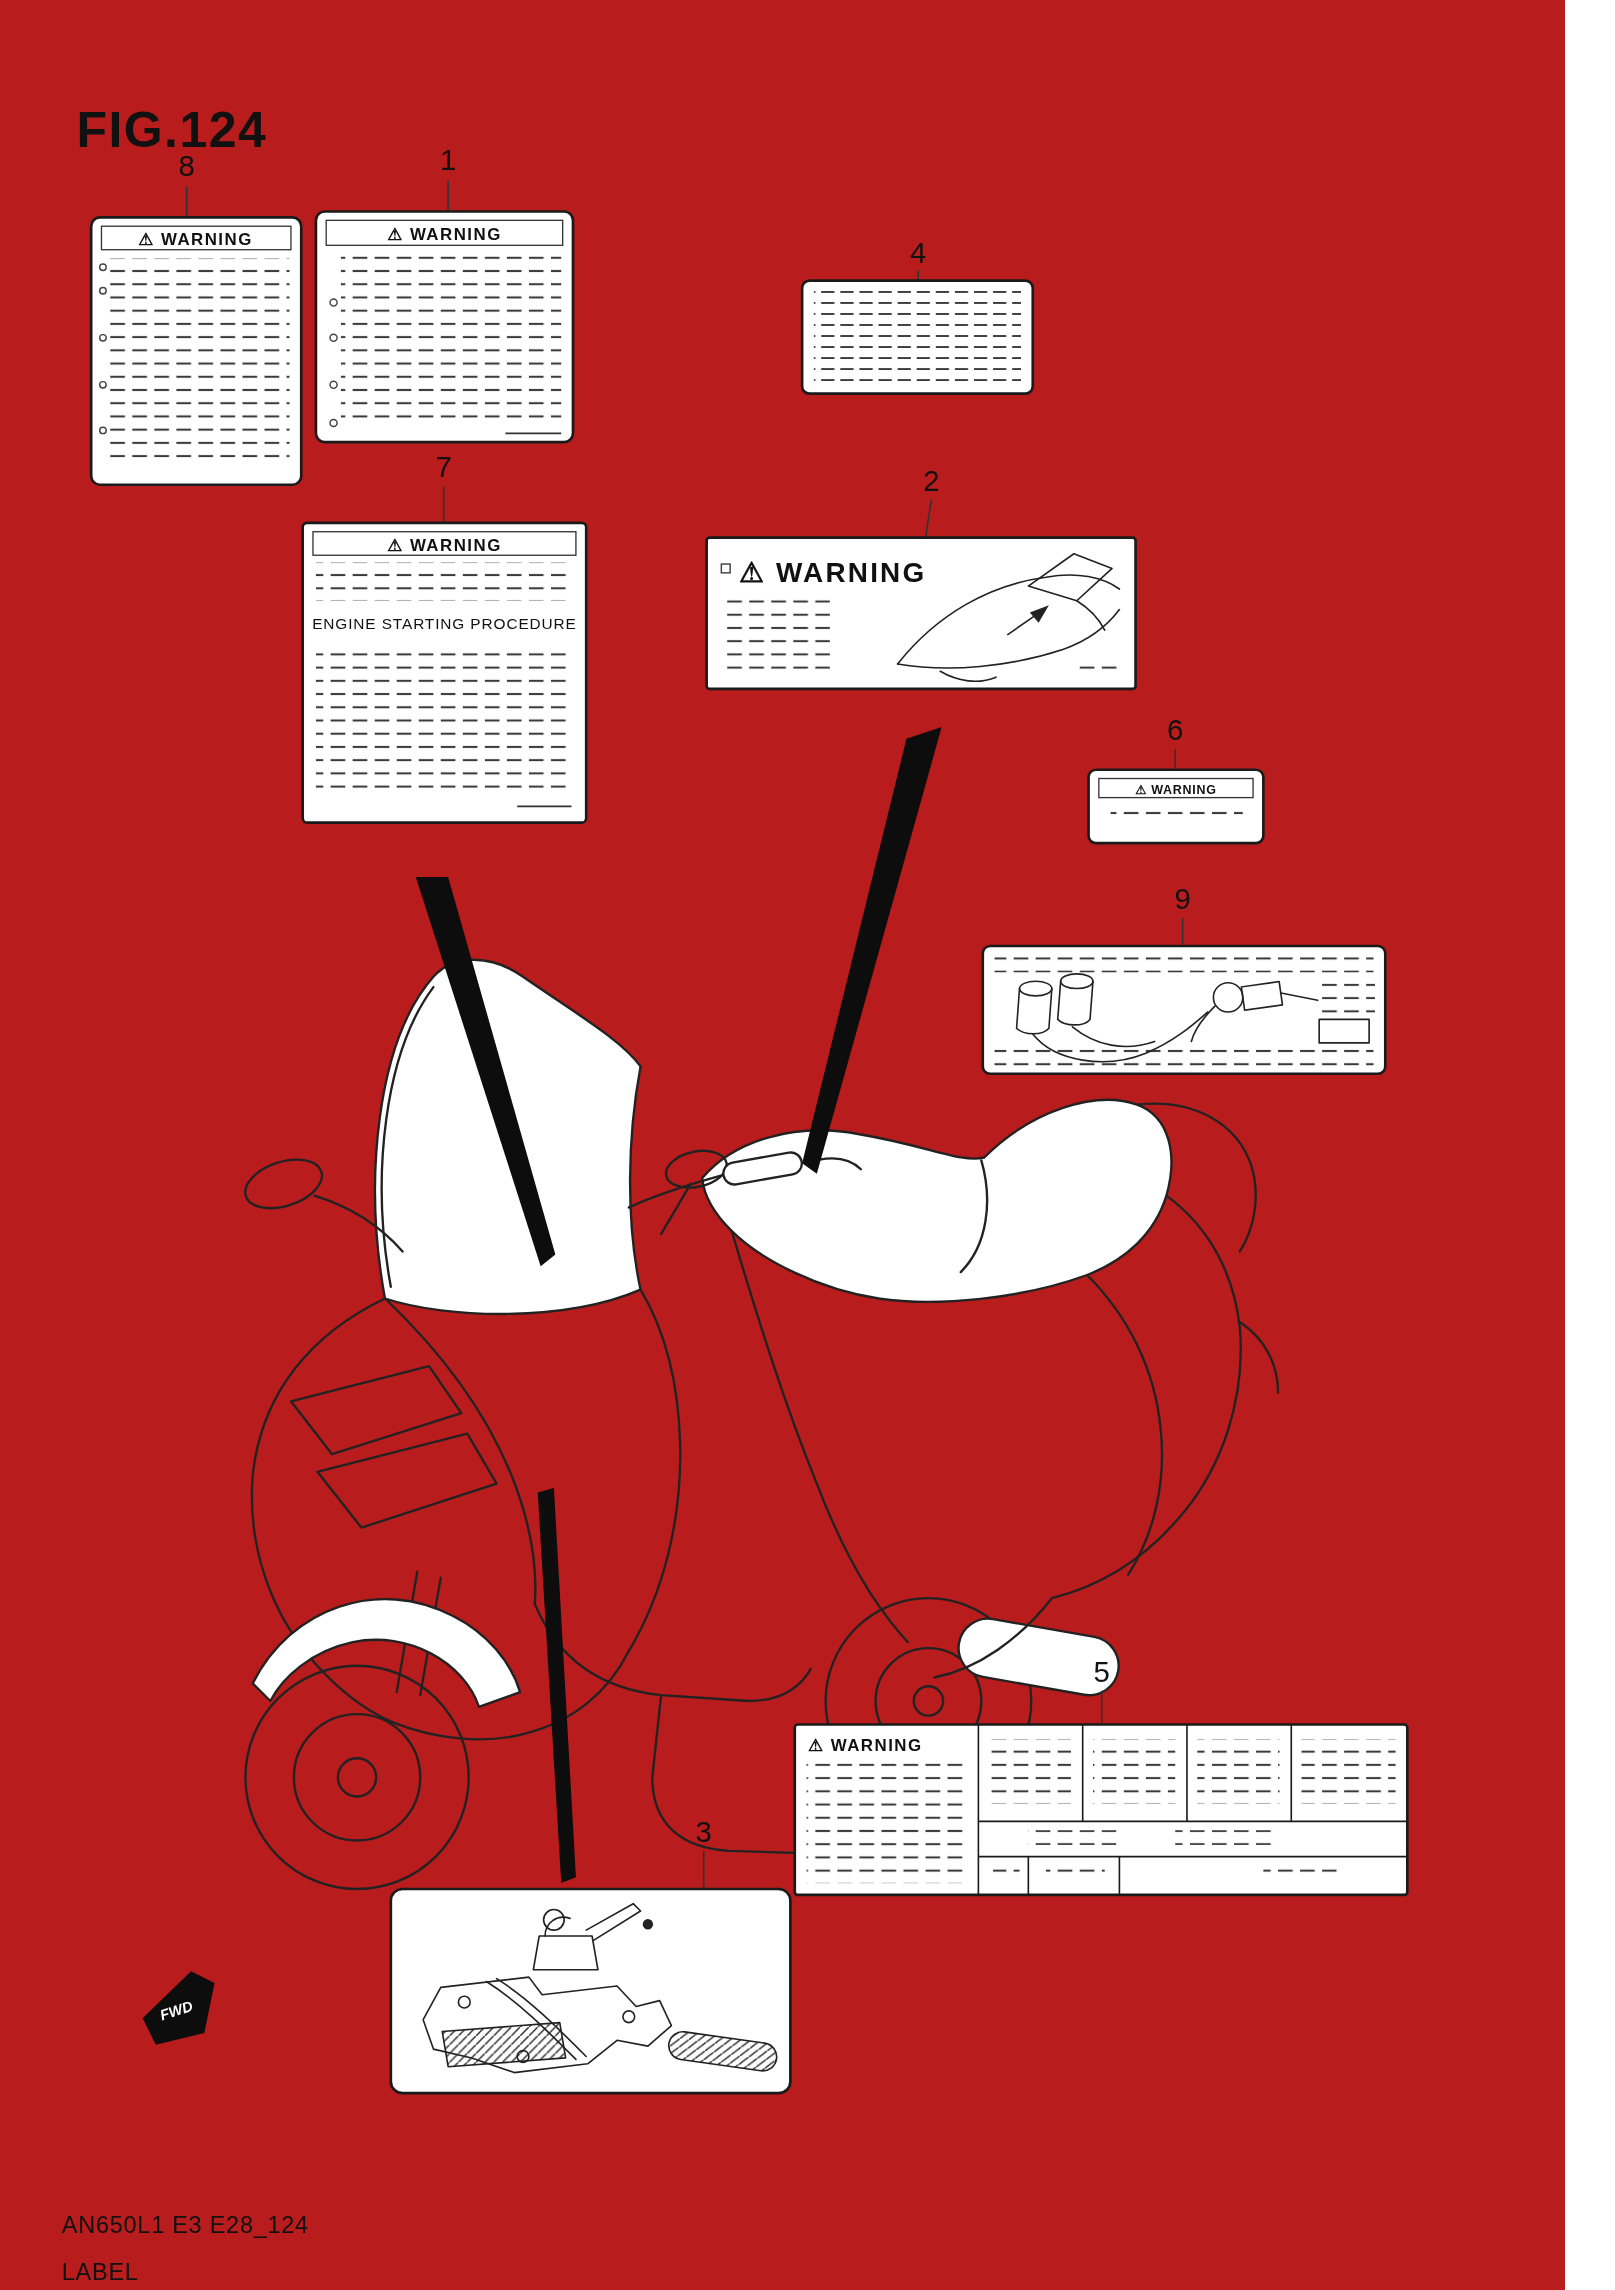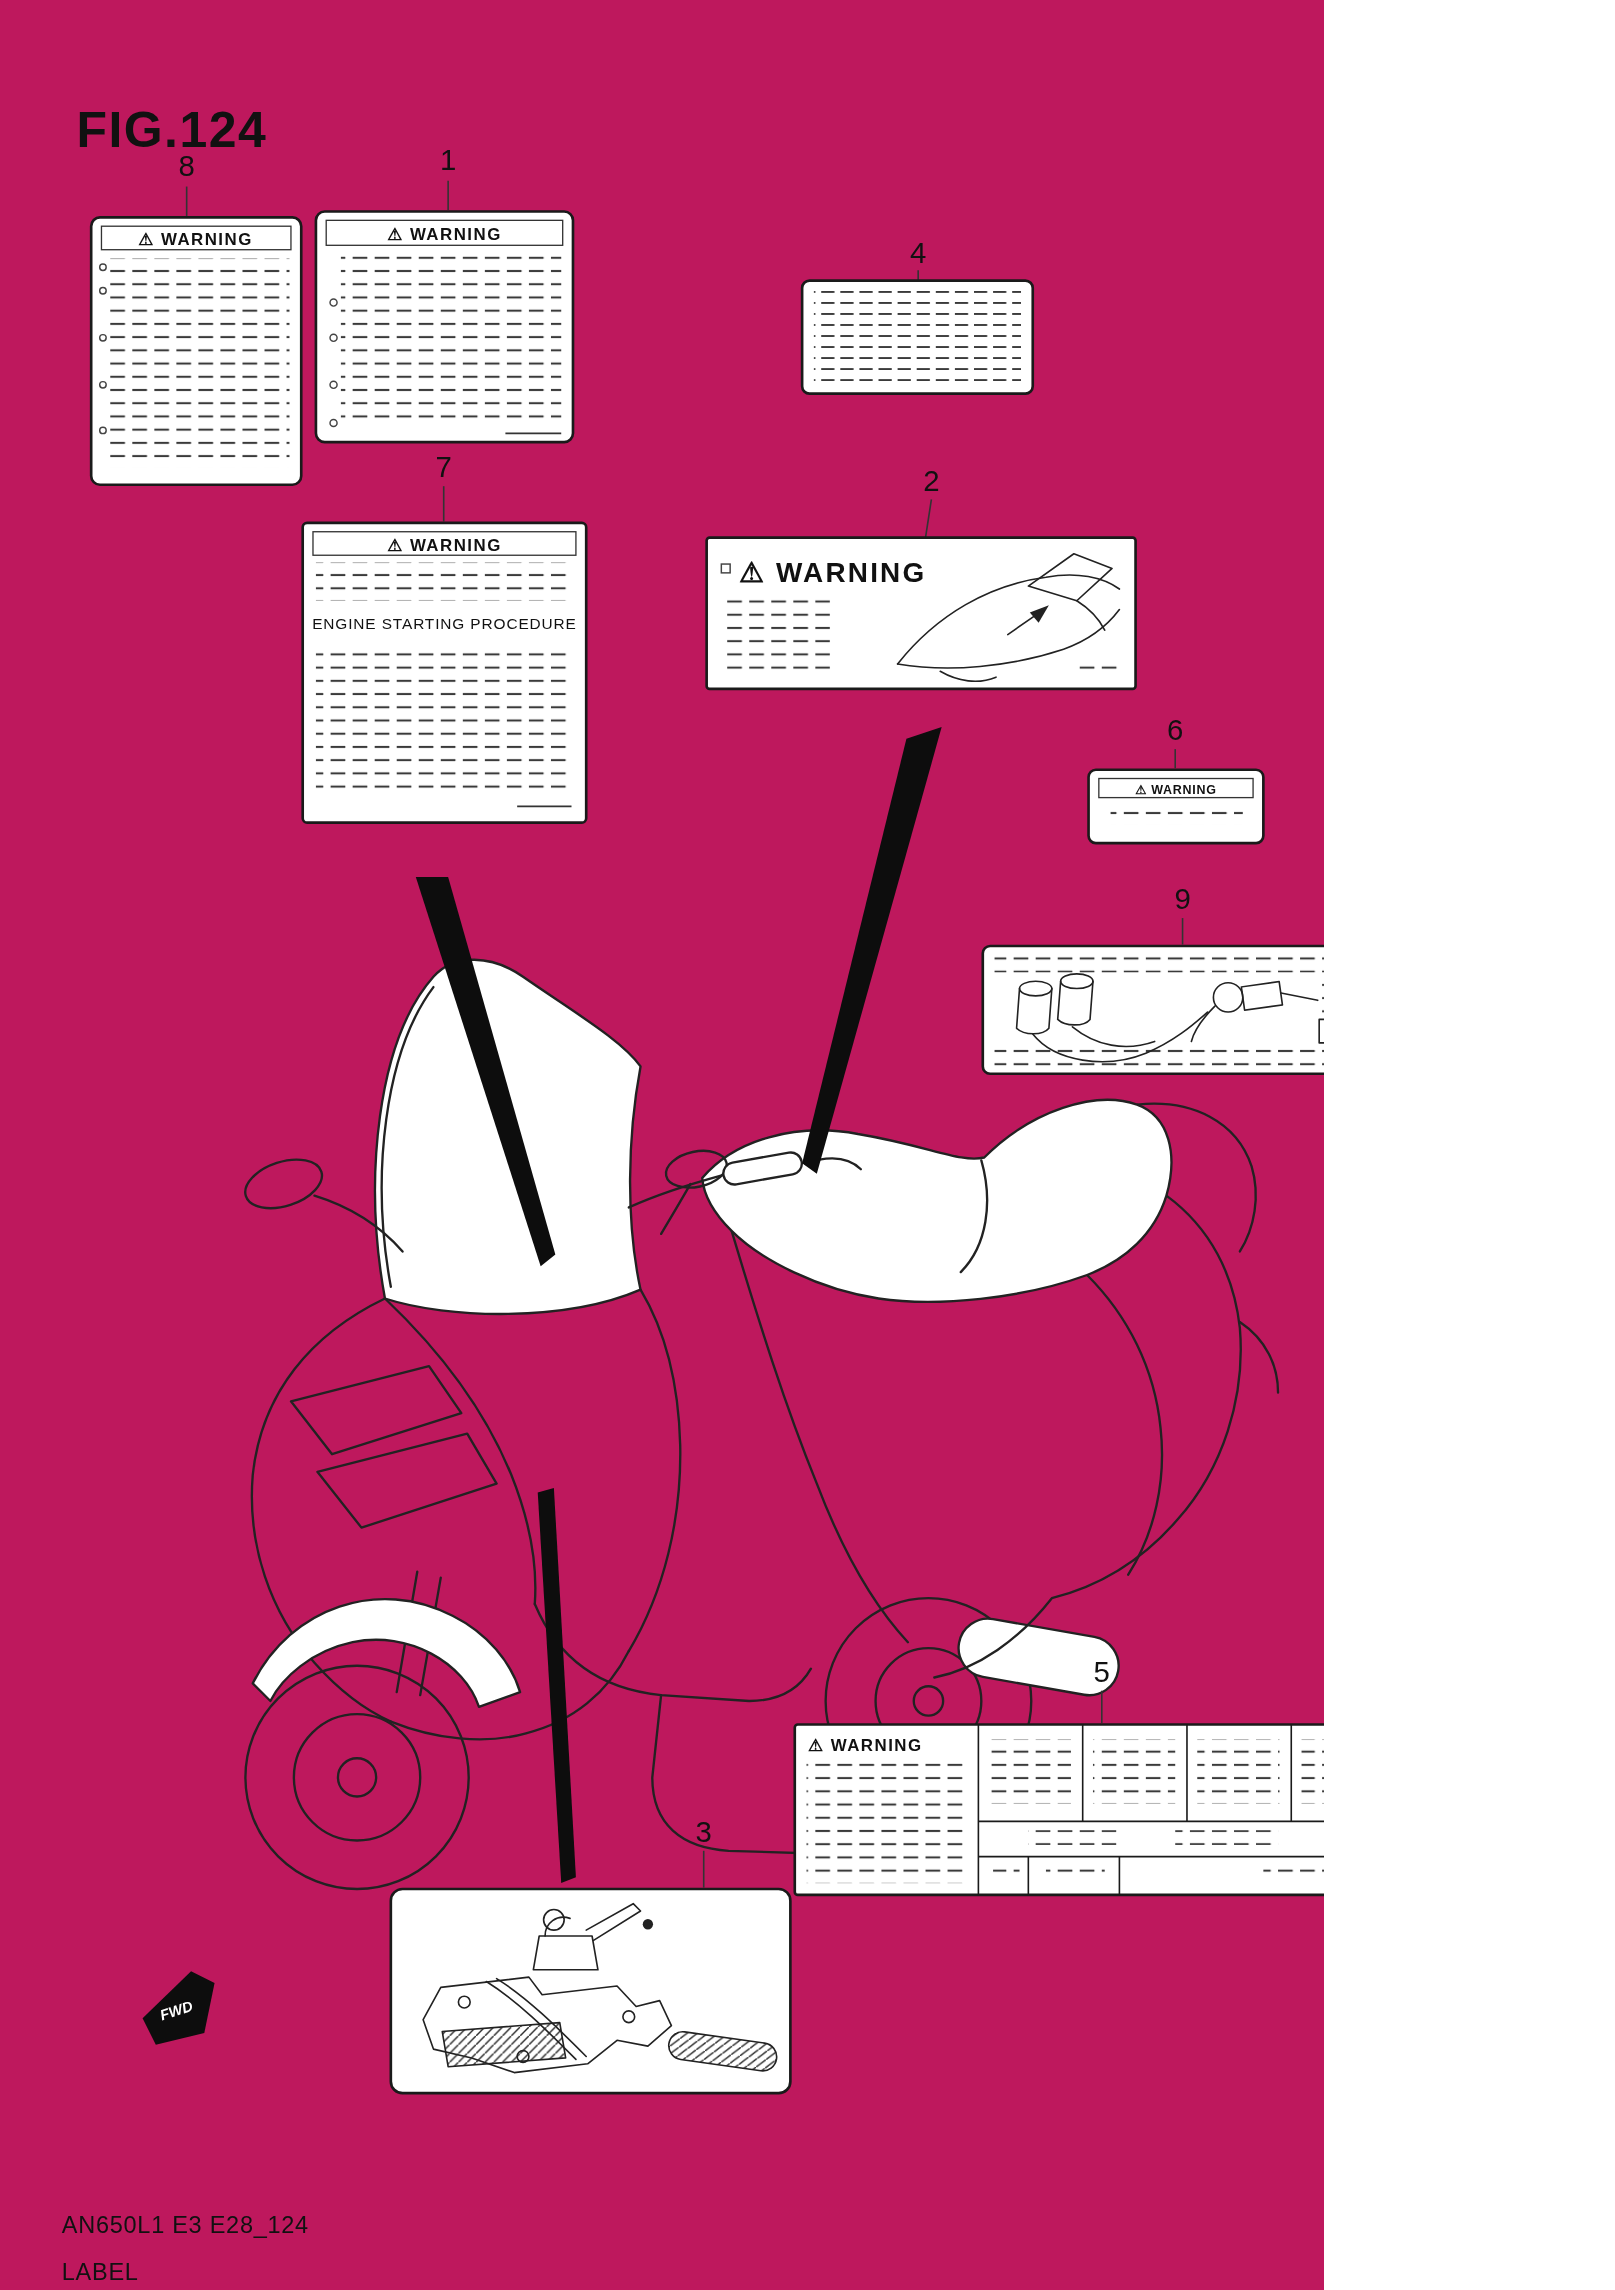--- a/index.html
+++ b/index.html
@@ -1,16 +1,16 @@
 <!DOCTYPE html>
 <html style="font-size:14.3px"><head>
 <meta charset="utf-8">
 <style>
   html,body{margin:0;padding:0;background:#ffffff;}
-  .page{width:1324px;height:2290px;background:#be185d;position:relative;overflow:hidden;}
+  .page{width:1565px;height:2290px;background:#b91c1c;position:relative;overflow:hidden;}
   svg{display:block;}
   text{font-family:"Liberation Sans",sans-serif;fill:#111;}
   .fig-title{font-size:34px;font-weight:bold;letter-spacing:1px;}
   .callout{font-size:20px;}
   .hdr-lg{font-size:19px;font-weight:bold;letter-spacing:1.5px;}
   .hdr-md{font-size:11.5px;font-weight:bold;letter-spacing:1px;}
   .hdr-sm{font-size:8.5px;font-weight:bold;letter-spacing:.5px;}
   .body-title{font-size:10.5px;letter-spacing:.6px;}
   .footer-text{font-size:16px;letter-spacing:.5px;}
   .fwd-text{font-size:10px;font-weight:bold;font-style:italic;fill:#ffffff;}

